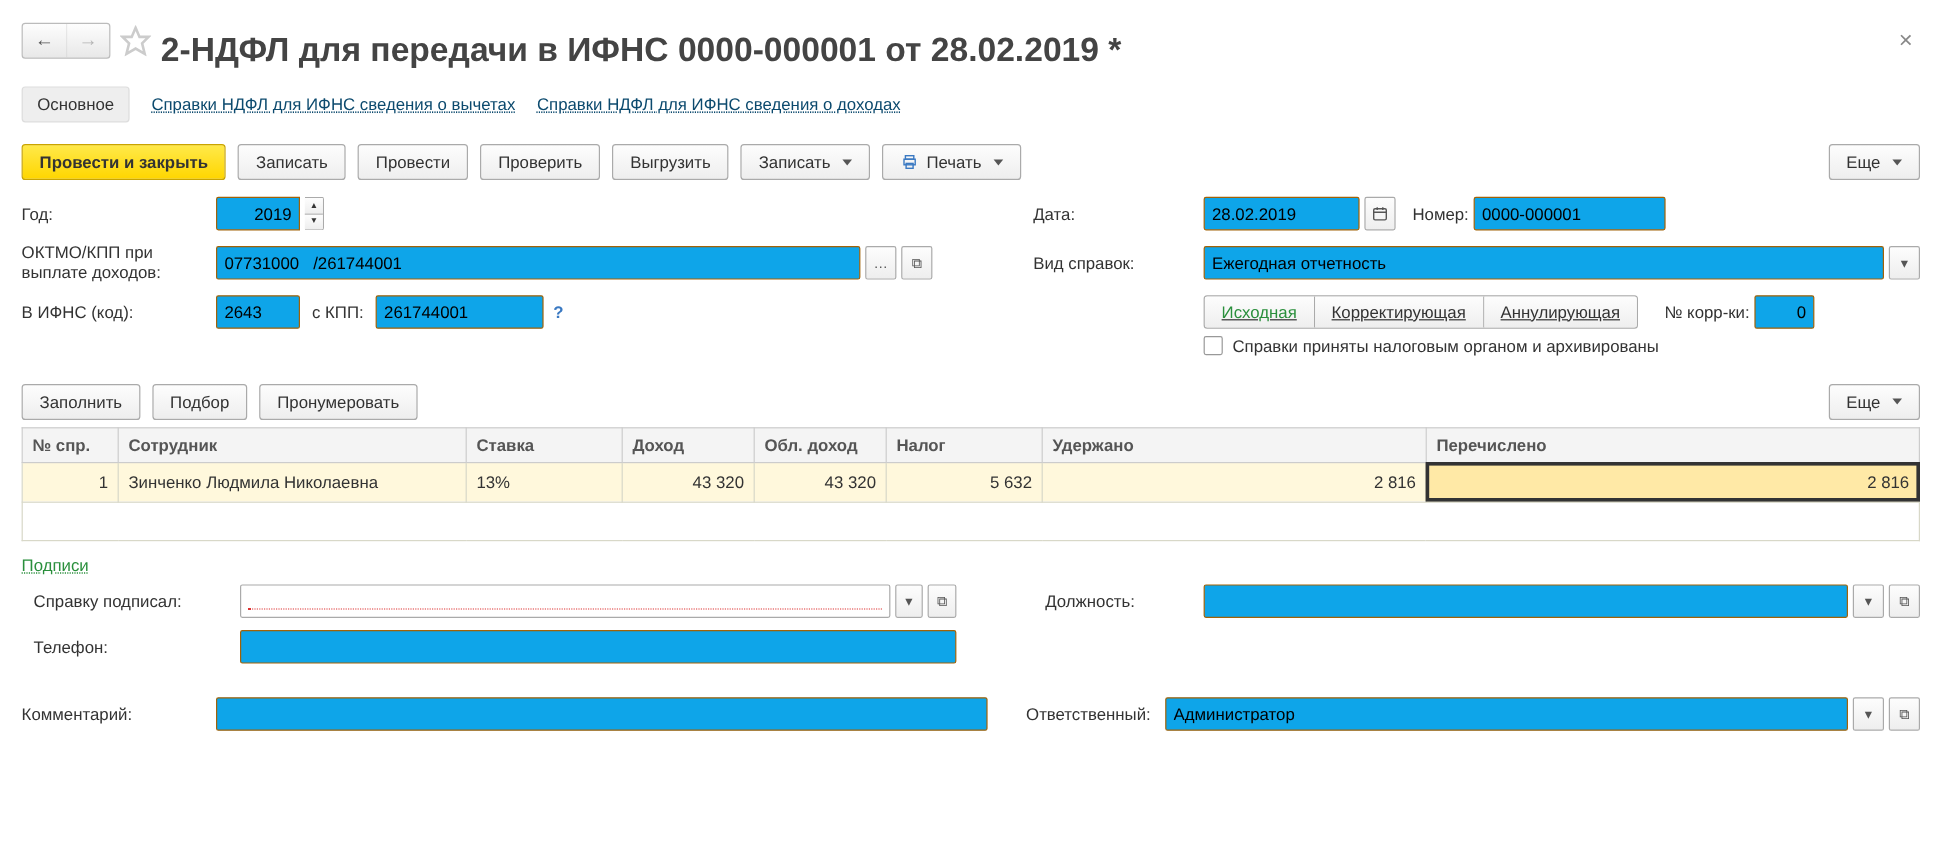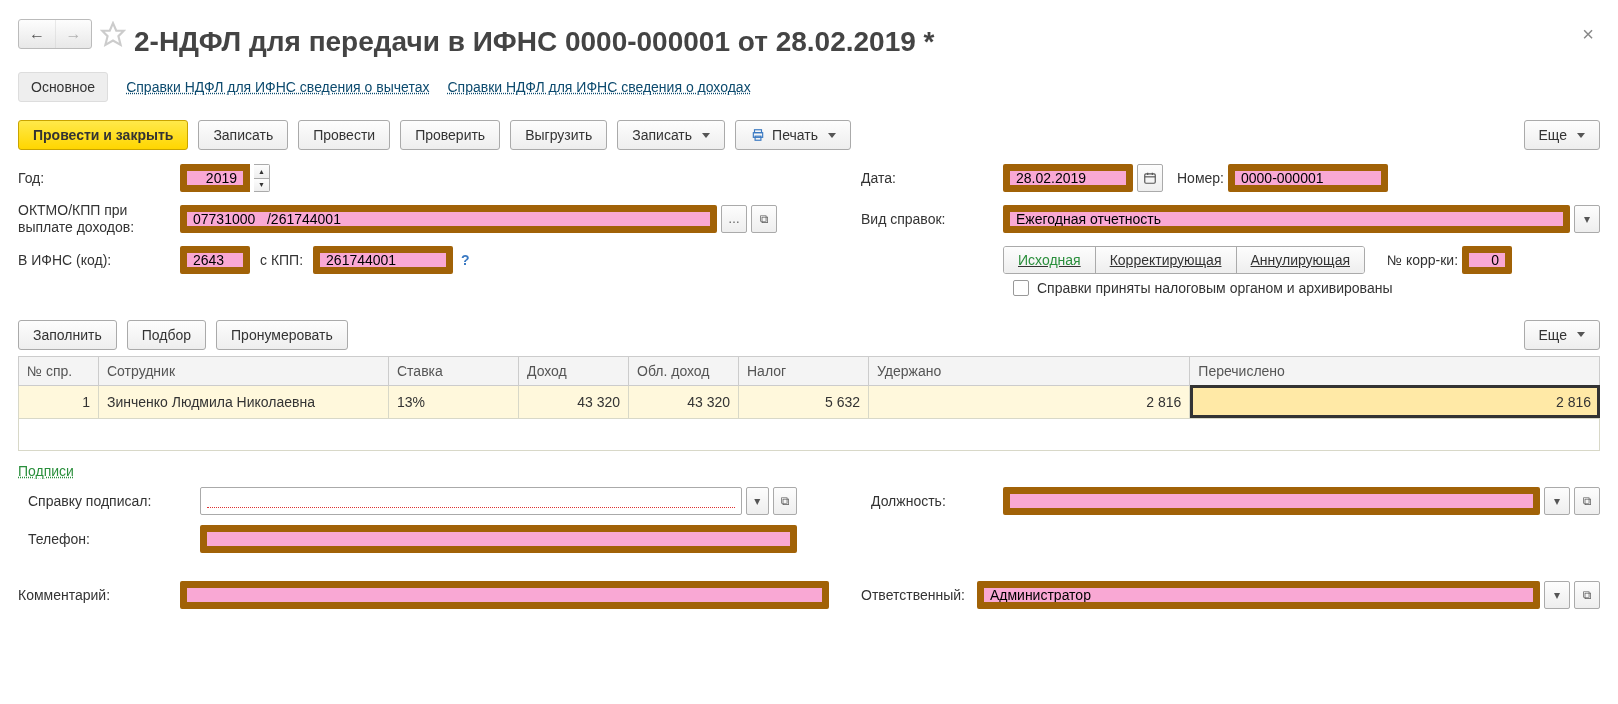--- a/index.html
+++ b/index.html
@@ -106,26 +106,26 @@
   .form-grid {
     display: grid;
     grid-template-columns: 150px 1fr 60px 130px 1fr;
     column-gap: 12px;
     row-gap: 10px;
     align-items: center;
     margin-bottom: 10px;
   }
   .lbl { color: #333; }
   .input, .select {
-    border: 7px solid #a16207;
+    border: 1px solid #a16207;
     border-radius: 2px;
     padding: 4px 6px;
     height: 28px;
     font-size: 14px;
-    background: #f9a8d4;
+    background: #0ea5e9;
     width: 100%;
   }
   .field-wrap {
     display: flex;
     align-items: center;
     gap: 4px;
   }
   .input-sm { width: 70px; text-align: right; }
   .icon-btn {
     border: 1px solid #aaa;
@@ -171,42 +171,42 @@
     cursor:pointer;
     background:linear-gradient(#fdfdfd,#eee);
     border-right:1px solid #aaa;
   }
   .toggle-btn:last-child{border-right:none;}
   .toggle-btn.active{ color:#2a8f3c; }
   .checkbox-row {
     display:flex;
     align-items:center;
     gap:8px;
-    margin-left:10px;
+    margin-left:0;
     margin-bottom:14px;
   }
   .chk {
     width:16px;height:16px;border:1px solid #999;border-radius:2px;
   }
   .tablebar {
     display:flex;
     gap:10px;
     align-items:center;
     margin-bottom:6px;
   }
   table.data {
     width:100%;
     border-collapse:collapse;
     border:1px solid #bbb;
   }
   table.data th {
     background:#f4f4f4;
     border:1px solid #ccc;
     padding:6px 8px;
-    font-weight:normal;
+    font-weight:bold;
     text-align:left;
     color:#555;
     font-size:14px;
   }
   table.data td {
     border:1px solid #d8d8c8;
     padding:8px;
     background:#fff8dc;
   }
   table.data td.num { text-align:right; }

